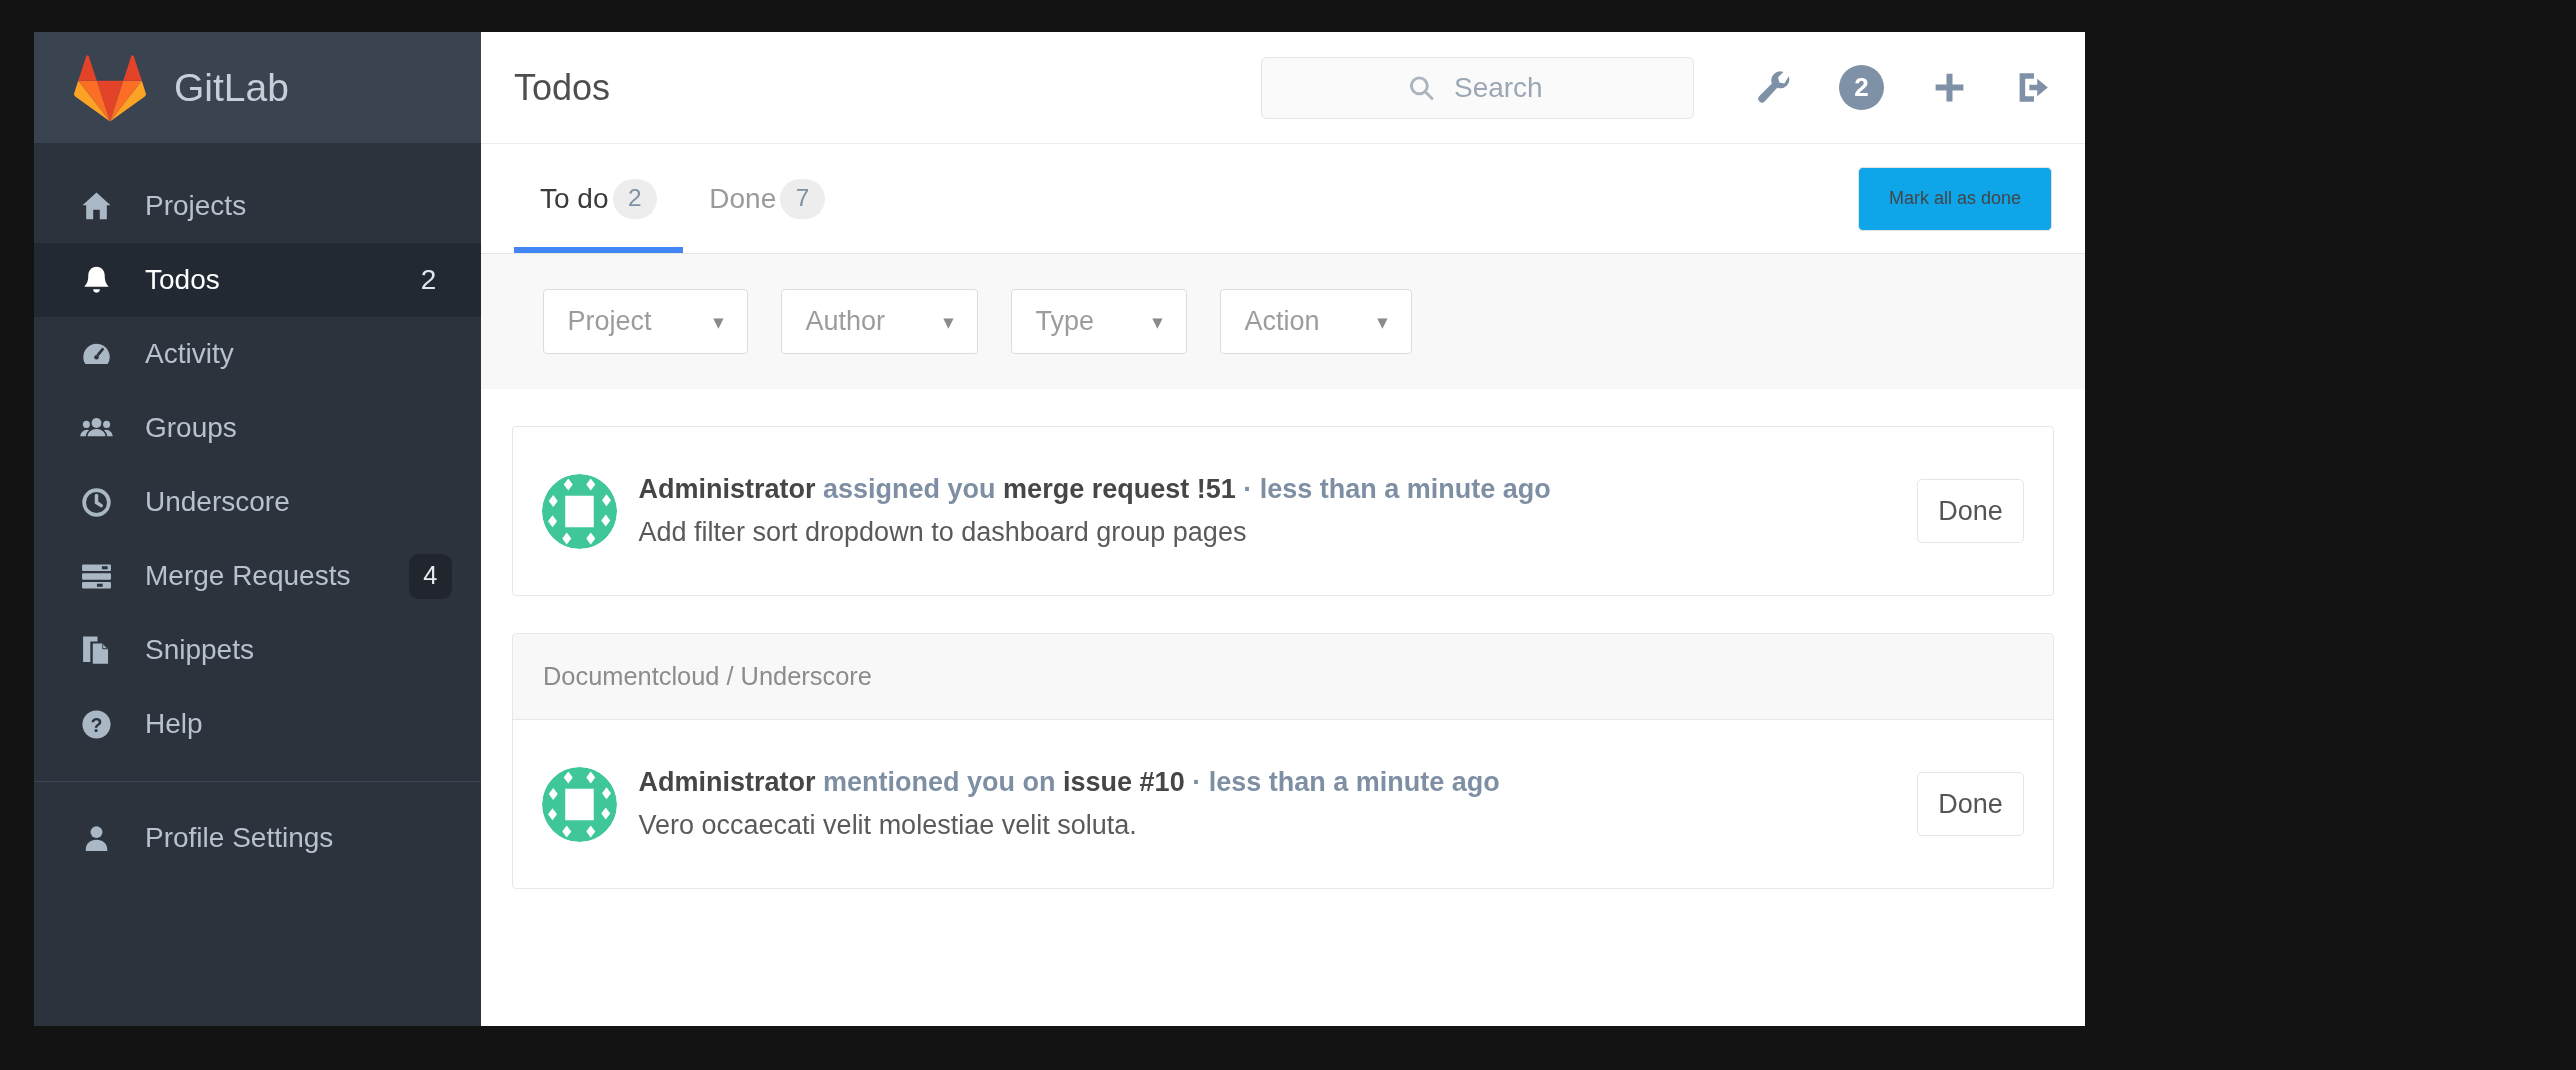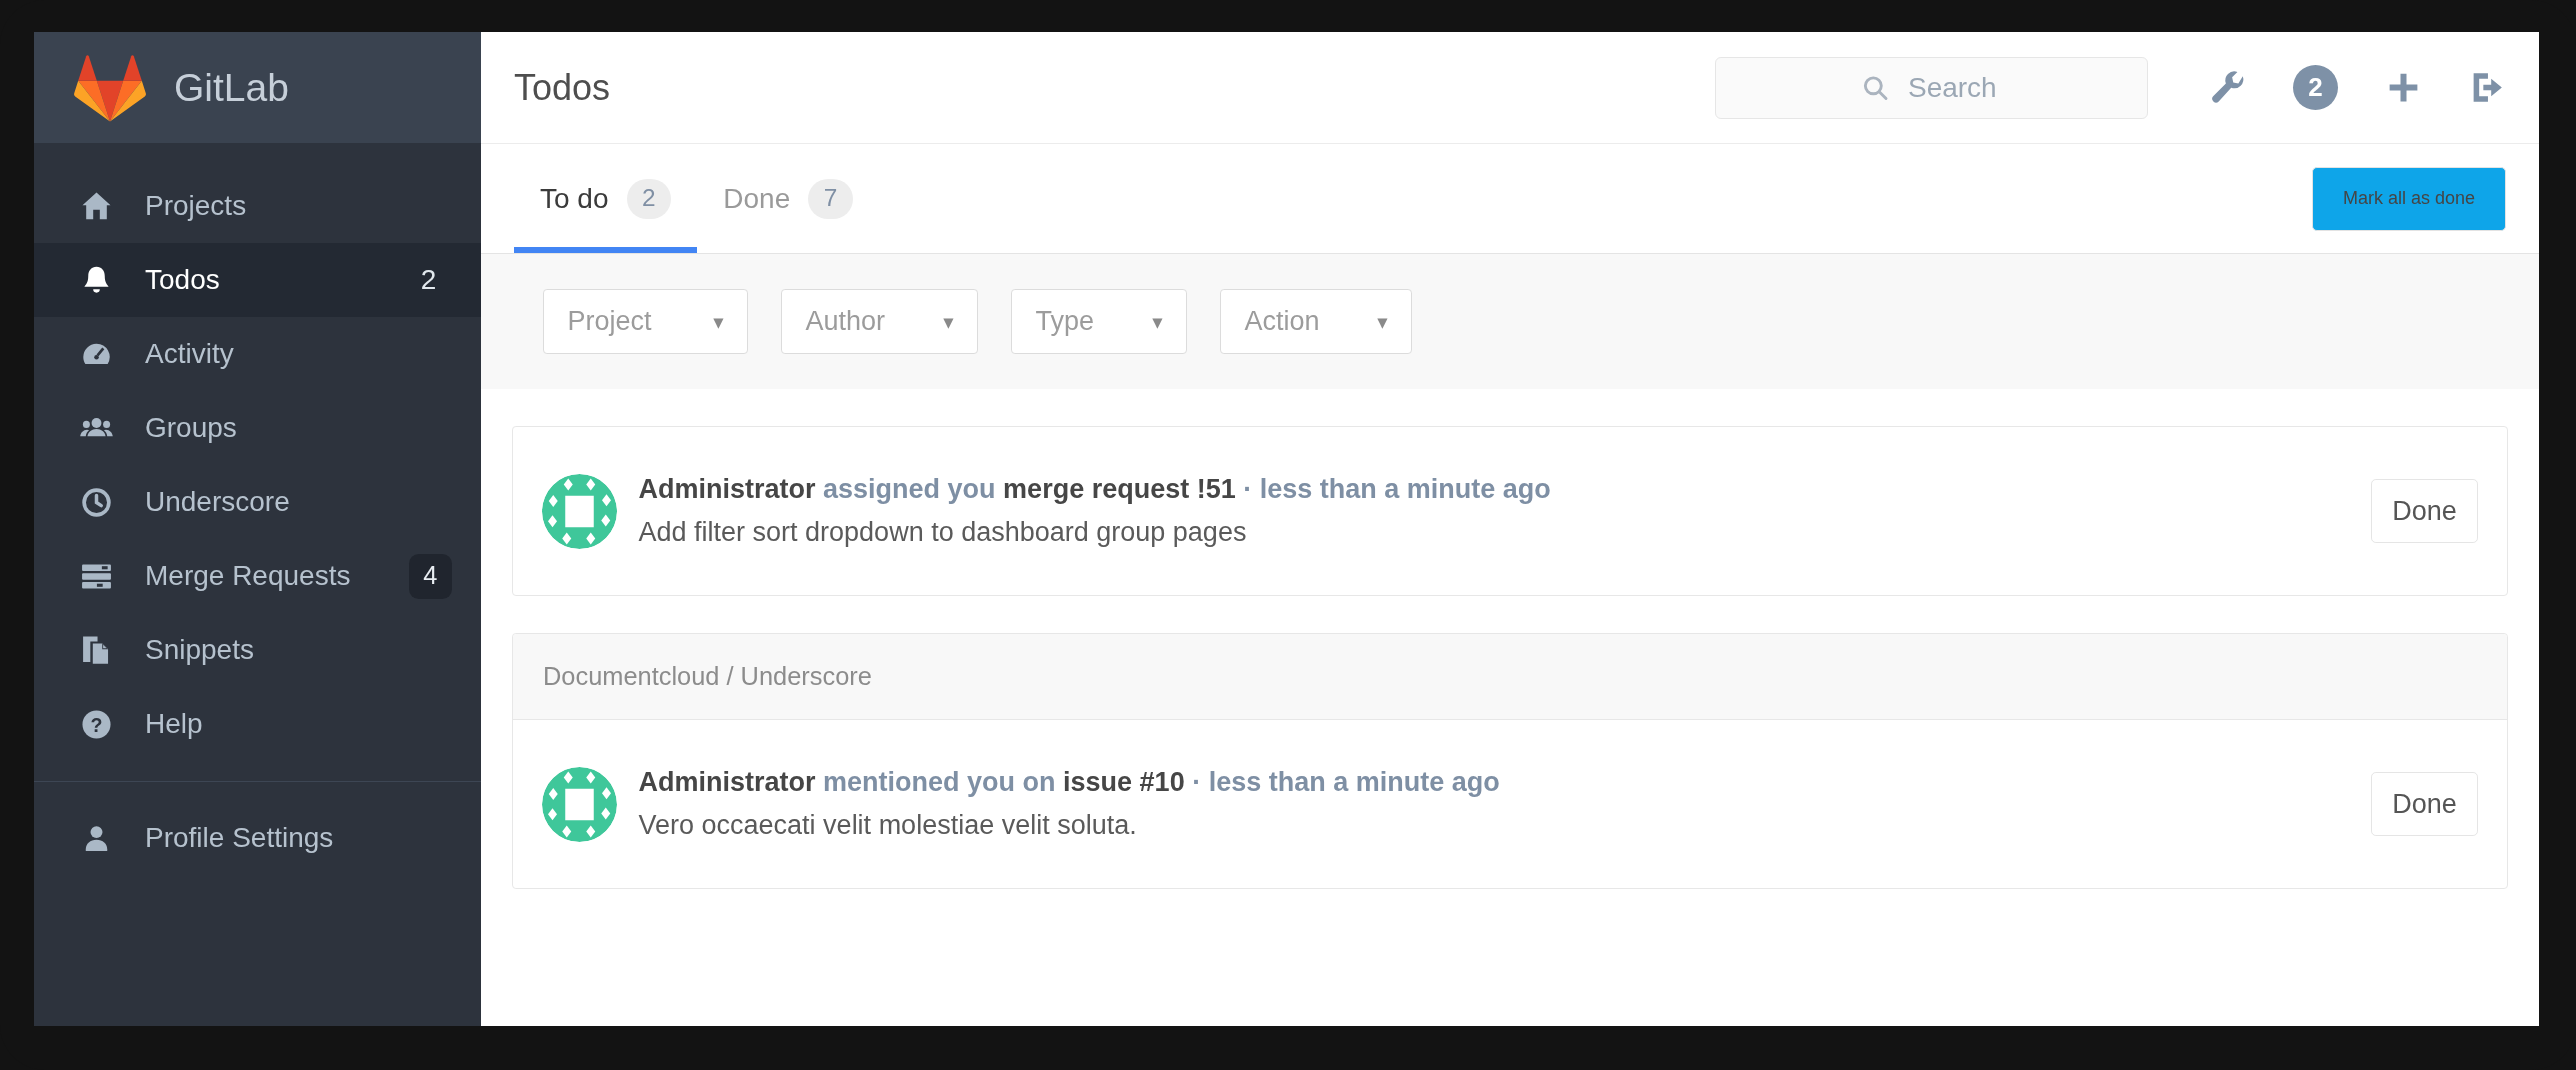--- a/index.html
+++ b/index.html
@@ -1,20 +1,20 @@
 <!DOCTYPE html>
 <html><head>
 <meta charset="utf-8">
 <style>
   * { box-sizing: border-box; }
   html,body { margin:0; padding:0; background:#131313; }
   body { font-family:"Liberation Sans","DejaVu Sans",sans-serif; }
 
   .frame { position:relative; width:2576px; height:1070px; background:#131313; border-radius:45px; overflow:hidden; }
-  .app { position:absolute; left:34px; top:32px; width:2505px; height:994px; display:flex; overflow:hidden; background:#fff; }
+  .app { position:absolute; left:34px; top:32px; width:2051px; height:994px; display:flex; overflow:hidden; background:#fff; }
 
   
   .sidebar { width:447px; flex-shrink:0; background:#2d333d; display:flex; flex-direction:column; color:#b6c2ce; }
   .logo-row { height:111px; background:#3a4350; display:flex; align-items:center; padding-left:39px; flex-shrink:0; }
   .logo-row svg { width:74px; height:70px; }
   .brand-name { margin-left:27px; font-size:39px; color:#c6cfd9; }
   .nav { padding-top:26px; }
   .nav-item { height:74px; display:flex; align-items:center; padding:0 29px 0 45px; font-size:28px; color:#b6c2ce; cursor:pointer; }
   .nav-item .nav-icon { width:35px; height:35px; margin-right:31px; display:flex; align-items:center; justify-content:center; color:#aab8c6; flex-shrink:0; }
   .nav-item .nav-icon svg { width:33px; height:33px; }
@@ -33,21 +33,21 @@
   .search-icon { position:absolute; left:145px; top:50%; transform:translateY(-50%); color:#abb4bf; display:flex; }
   .search-icon svg { width:29px; height:29px; }
   .search-input { width:100%; height:100%; border:none; outline:none; background:transparent; text-align:center; padding-left:43px; font-size:28px; color:#555; font-family:inherit; }
   .search-input::placeholder { color:#9ba7b4; }
   .hdr-btn { display:flex; align-items:center; justify-content:center; color:#7e91a7; cursor:pointer; background:none; border:none; padding:0; }
   .hdr-btn svg { width:37px; height:37px; }
   .notif-badge { width:45px; height:45px; border-radius:50%; background:#7e91a7; color:#fff; font-size:26px; font-weight:bold; display:flex; align-items:center; justify-content:center; cursor:pointer; }
 
   
   .tabs-row { position:relative; height:110px; flex-shrink:0; display:flex; align-items:stretch; padding:0 33px; border-bottom:1px solid #e4e4e4; }
-  .tab { display:flex; align-items:center; gap:18px; padding:0 26px; font-size:28px; color:#9a9a9a; cursor:pointer; }
+  .tab { display:flex; align-items:center; gap:4px; padding:0 26px; font-size:28px; color:#9a9a9a; cursor:pointer; }
   .tab.active { color:#3b3b3b; box-shadow:inset 0 -5.9px 0 #4285f4; }
   .tab-badge { background:#ededed; color:#7f8fa4; font-size:24.4px; line-height:1; padding:7.8px 15.6px; border-radius:976px; }
   .mark-all-btn { position:absolute; right:33px; top:50%; transform:translateY(-50%); height:64px; padding:0 30px; background:#0ea5e9; border:1px solid #e3e3e3; border-radius:4.9px; font-size:18px; color:#454545; font-family:inherit; cursor:pointer; }
 
   
   .filter-band { height:135px; flex-shrink:0; background:#f8f8f8; display:flex; align-items:center; padding-left:62px; gap:33px; }
   .filter-dd { height:65px; background:#fff; border:1px solid #dcdcdc; border-radius:3.9px; display:flex; align-items:center; justify-content:space-between; padding:0 23.4px; font-size:27px; color:#9c9c9c; cursor:pointer; }
   .dd-caret { font-size:20.5px; color:#8a8a8a; margin-left:27px; }
 
   

